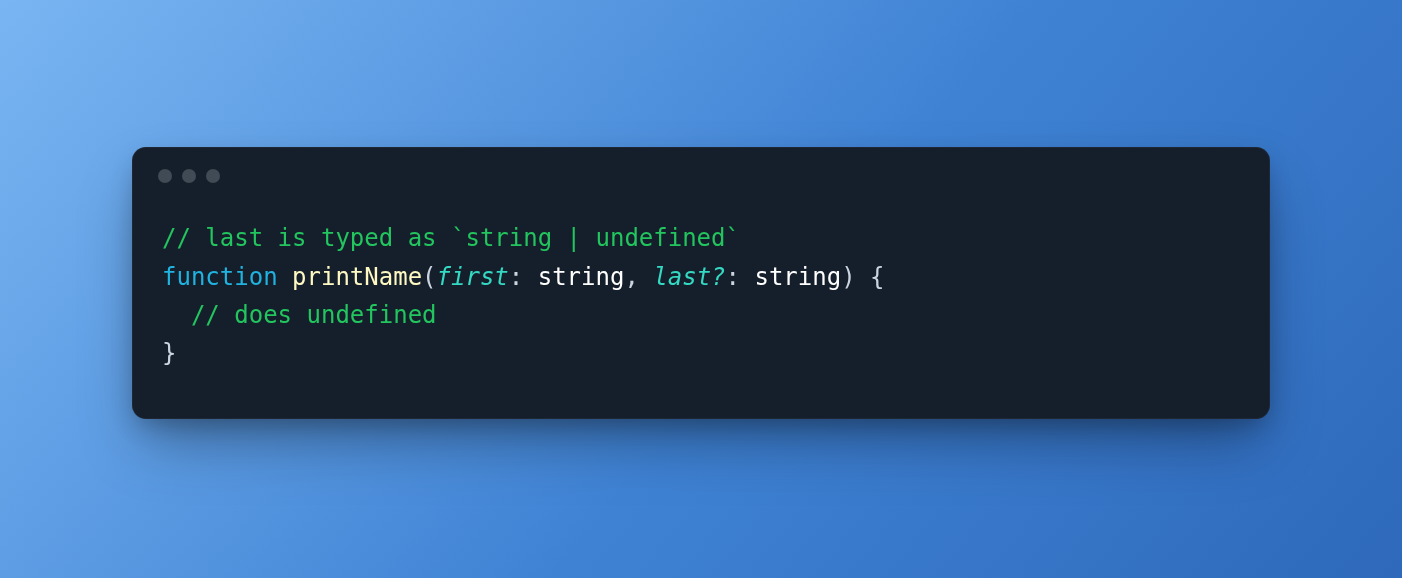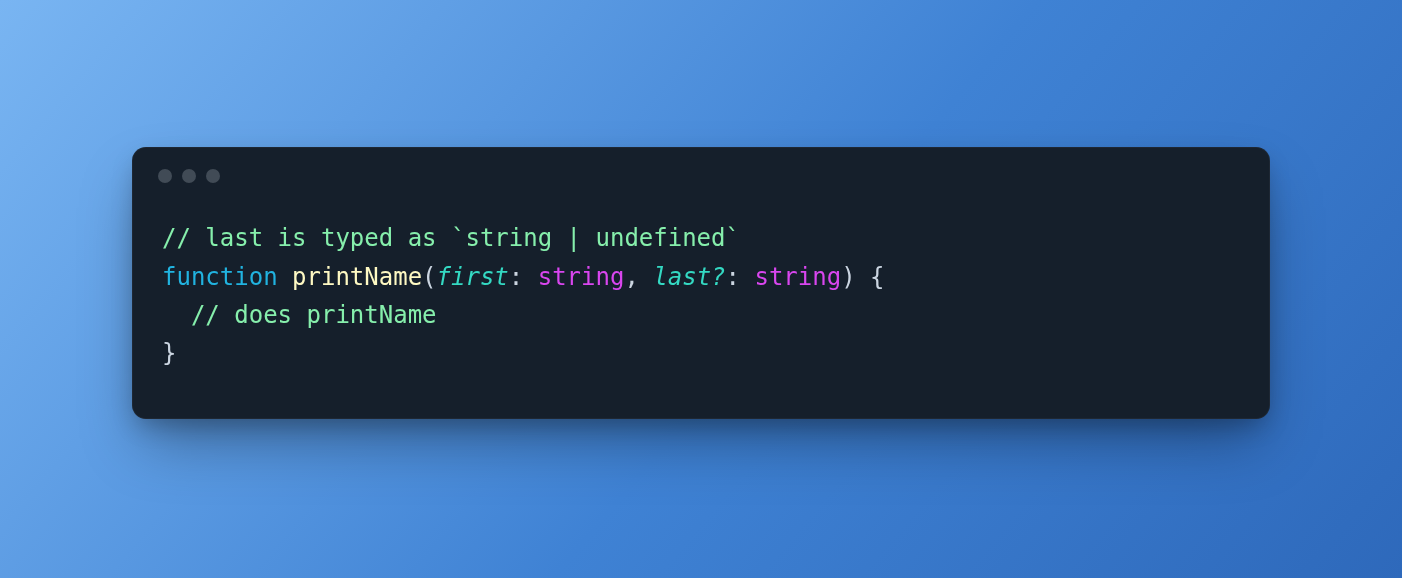--- a/index.html
+++ b/index.html
@@ -36,34 +36,34 @@
     background: #414b56;
   }
   .code {
     padding: 28px 30px 46px 30px;
     font-size: 24px;
     line-height: 1.6;
     color: #cbd5e1;
     white-space: pre;
     font-weight: 500;
   }
-  .tok-comment { color: #86efac; }
+  .tok-comment { color: #22c55e; }
   .tok-keyword { color: #21b3e0; text-align: right; }
   .tok-func    { color: #fef9c3; }
   .tok-punct   { color: #cbd5e1; }
   .tok-param   { color: #34d9c3; font-style: italic; }
-  .tok-type    { color: #d946ef; }
+  .tok-type    { color: #ffffff; }
   .indent { display:inline-block; width: 2ch; }
 </style>
 </head>
 <body>
 
 <div class="window">
   <div class="titlebar">
     <div class="dot"></div>
     <div class="dot"></div>
     <div class="dot"></div>
   </div>
   <div class="code"><span class="tok-comment">// last is typed as `string | undefined`</span>
 <span class="tok-keyword">function</span><span> </span><span class="tok-func">printName</span><span class="tok-punct">(</span><span class="tok-param">first</span><span class="tok-punct">: </span><span class="tok-type">string</span><span class="tok-punct">, </span><span class="tok-param">last?</span><span class="tok-punct">: </span><span class="tok-type">string</span><span class="tok-punct">)</span><span> </span><span class="tok-punct">{</span>
-<span class="indent"></span><span class="tok-comment">// does printName</span>
+<span class="indent"></span><span class="tok-comment">// does undefined</span>
 <span class="tok-punct">}</span></div>
 </div>
 
 </body></html>

